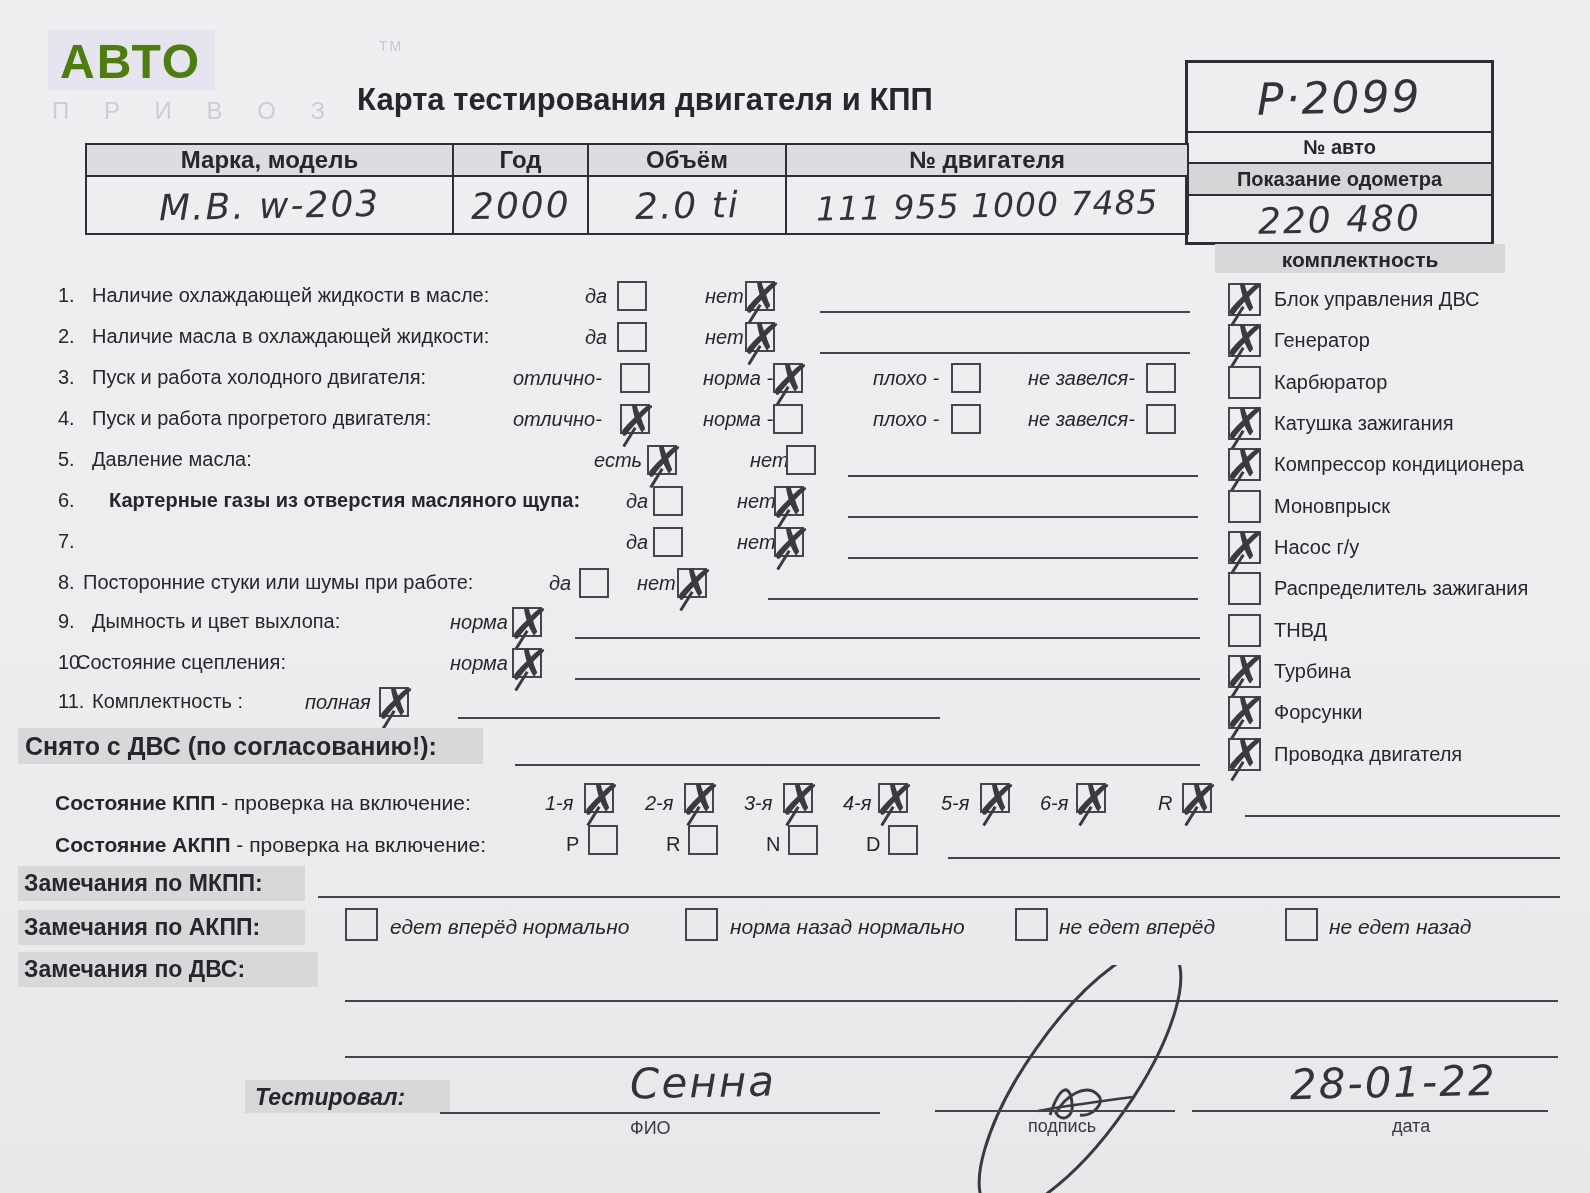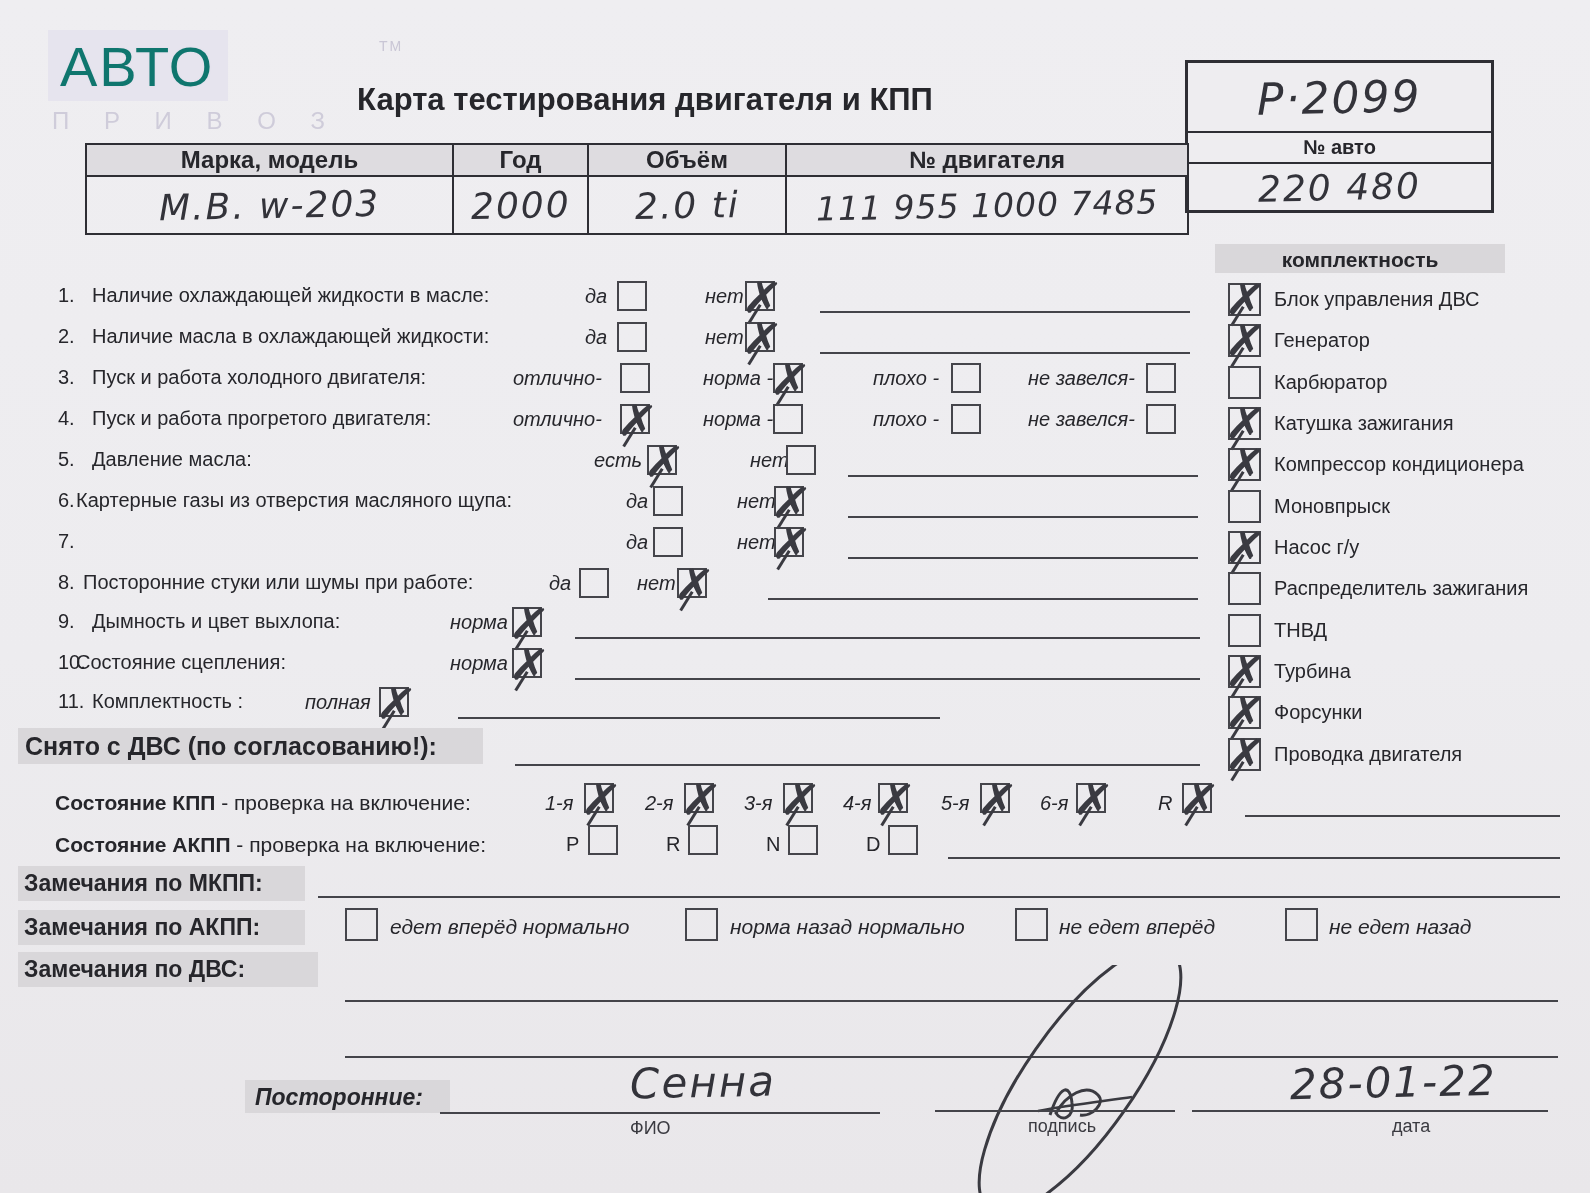--- a/index.html
+++ b/index.html
@@ -38,32 +38,33 @@
   .caption{font-size:18px;color:#3a3a40;}
 </style>
 </head>
 <body>
 
 <div class="page">
 
   <div class="abs" style="left:48px;top:30px;width:330px;">
     <span class="abs" style="left:300px;top:8px;font-size:14px;color:#c9c6d5;letter-spacing:2px;margin-left:31px;">TM</span>
     <div style="display:inline-block;background:#e6e4ee;padding:4px 14px 2px 12px;">
-      <span style="font-size:56px;font-weight:normal;color:#0f766e;letter-spacing:2px;text-shadow:0 0 2px #dcd9e6;">АВТО</span>
+      <span style="font-size:48px;font-weight:bold;color:#4d7c0f;letter-spacing:2px;text-shadow:0 0 2px #dcd9e6;">АВТО</span>
     </div>
     <div style="font-size:24px;color:#cfccda;letter-spacing:14px;margin-top:6px;margin-left:4px;">П Р И В О З</div>
   </div>
 
   <div class="abs b" style="left:230px;top:82px;width:830px;text-align:center;font-size:31px;">Карта тестирования двигателя  и КПП</div>
 
   <div class="carbox">
     <div class="r1">
         <span class="hw" style="font-size:44px;">P·2099</span>
       </div>
     <div class="r2">№ авто</div>
+    <div class="r3">Показание одометра</div>
     <div class="r4">
         <span class="hw" style="font-size:36px;">220 480</span>
       </div>
   </div>
 
   <div class="htable">
     <div class="hc">Марка, модель</div>
     <div class="hc">Год</div>
     <div class="hc">Объём</div>
     <div class="hc">№ двигателя</div>
@@ -121,21 +122,21 @@
 
   <span class="abs lbl" style="left:58px;top:448px;">5.</span>
   <span class="abs lbl" style="left:92px;top:448px;">Давление масла:</span>
   <span class="abs lbl opt" style="left:594px;top:449px;">есть</span>
   <span class="cb checked" style="left:647px;top:445px;"></span>
   <span class="abs lbl opt" style="left:750px;top:449px;">нет</span>
   <span class="cb" style="left:786px;top:445px;"></span>
   <div class="line" style="left:848px;top:475px;width:350px;"></div>
 
   <span class="abs lbl" style="left:58px;top:489px;">6.</span>
-  <span class="abs lbl" style="left:76px;top:489px;">Картерные газы из отверстия масляного щупа:</span>
+  <span class="abs lbl" style="left:109px;top:489px;font-weight:bold;">Картерные газы из отверстия масляного щупа:</span>
   <span class="abs lbl opt" style="left:626px;top:490px;">да</span>
   <span class="cb" style="left:653px;top:486px;"></span>
   <span class="abs lbl opt" style="left:737px;top:490px;">нет</span>
   <span class="cb checked" style="left:774px;top:486px;"></span>
   <div class="line" style="left:848px;top:516px;width:350px;"></div>
 
   <span class="abs lbl" style="left:58px;top:530px;">7.</span>
   <span class="abs lbl opt" style="left:626px;top:531px;">да</span>
   <span class="cb" style="left:653px;top:527px;"></span>
   <span class="abs lbl opt" style="left:737px;top:531px;">нет</span>
@@ -246,21 +247,21 @@
   <span class="abs opt" style="left:1059px;top:915px;font-size:21px;">не едет вперёд</span>
   <span class="cb big" style="left:1285px;top:908px;"></span>
   <span class="abs opt" style="left:1329px;top:915px;font-size:21px;">не едет назад</span>
 
   <div class="abs hl" style="left:18px;top:952px;width:300px;height:35px;"></div>
   <div class="abs b" style="left:24px;top:956px;font-size:23px;">Замечания по ДВС:</div>
   <div class="line" style="left:345px;top:1000px;width:1213px;"></div>
   <div class="line" style="left:345px;top:1056px;width:1213px;"></div>
 
   <div class="abs hl" style="left:245px;top:1080px;width:205px;height:33px;"></div>
-  <div class="abs b opt" style="left:255px;top:1084px;font-size:23px;">Посторонние:</div>
+  <div class="abs b opt" style="left:255px;top:1084px;font-size:23px;">Тестировал:</div>
 
   <span class="abs hw" style="left:630px;top:1058px;font-size:42px;">Сенна</span>
   <div class="line" style="left:440px;top:1112px;width:440px;"></div>
   <div class="abs caption" style="left:630px;top:1118px;">ФИО</div>
 
   <svg class="abs" style="left:920px;top:965px;" width="330" height="230" viewBox="0 0 330 230">
     <ellipse cx="160" cy="115" rx="158" ry="54" fill="none" stroke="#3a3a41" stroke-width="3" transform="rotate(-55 160 115)"></ellipse>
     <path d="M130 150 C140 120, 150 118, 152 138 C154 152, 142 158, 136 148 C146 130, 166 118, 178 130 C186 138, 172 152, 160 150" fill="none" stroke="#3a3a41" stroke-width="3"></path>
     <path d="M118 146 C150 140, 185 136, 212 132" fill="none" stroke="#3a3a41" stroke-width="2.5"></path>
   </svg>

